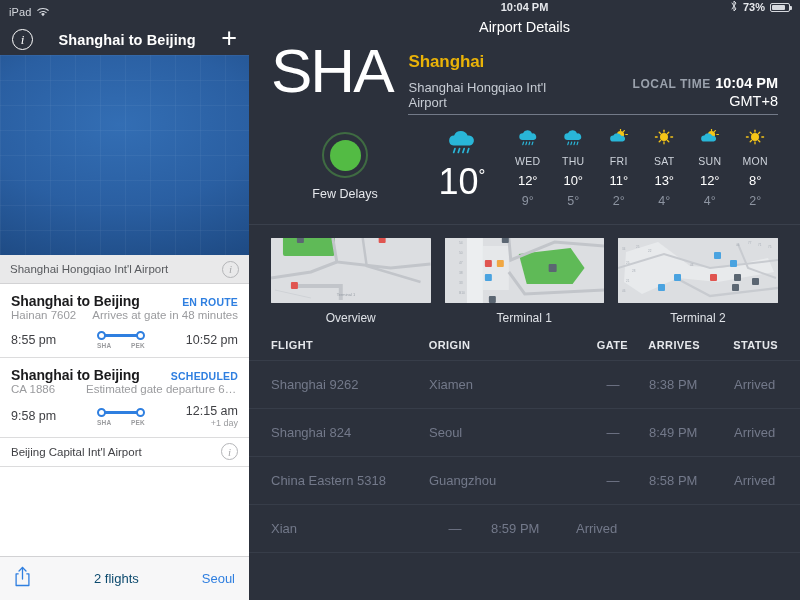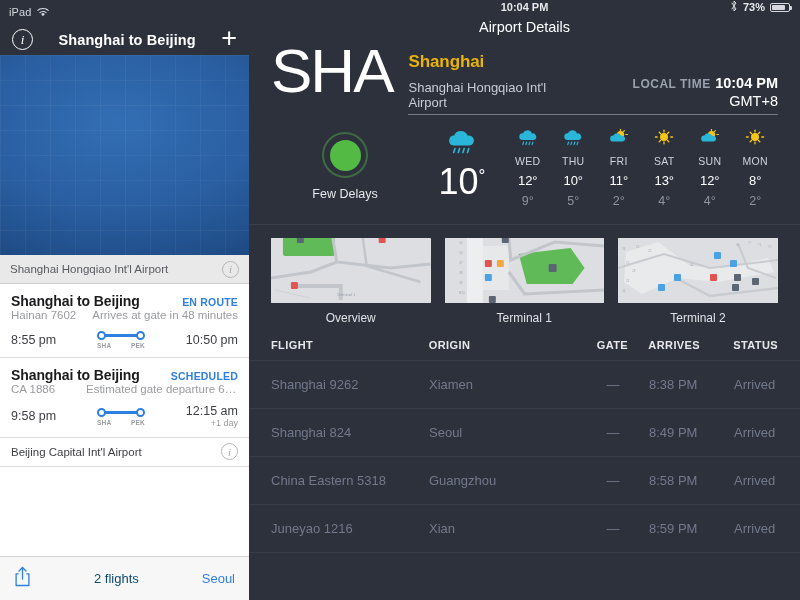--- a/index.html
+++ b/index.html
@@ -183,21 +183,21 @@
             <span class="bar"></span>
               <span class="dot a"></span>
               <span class="dot b"></span>
           </span>
           <span class="route-codes">
             <span>SHA</span>
             <span>PEK</span>
           </span>
         </span>
         <span class="fc-time right">
-          <span>10:50 pm</span>
+          <span>10:52 pm</span>
         </span>
       </div>
     </div>
 
     <div class="flight-card">
       <div class="fc-row1">
         <span class="fc-title">Shanghai to Beijing</span>
         <span class="fc-status">SCHEDULED</span>
       </div>
       <div class="fc-row2">
@@ -530,21 +530,20 @@
         <div class="c-status">Arrived</div>
       </div>
       <div class="tbl-row">
         <div class="c-flight">China Eastern 5318</div>
         <div class="c-origin">Guangzhou</div>
         <div class="c-gate">—</div>
         <div class="c-arrives">8:58 PM</div>
         <div class="c-status">Arrived</div>
       </div>
       <div class="tbl-row">
-        <div class="c-flight">Juneyao 1216</div>
         <div class="c-origin">Xian</div>
         <div class="c-gate">—</div>
         <div class="c-arrives">8:59 PM</div>
         <div class="c-status">Arrived</div>
       </div>
       <div class="tbl-row"></div>
     </div>
   </div>
 </div>
 

